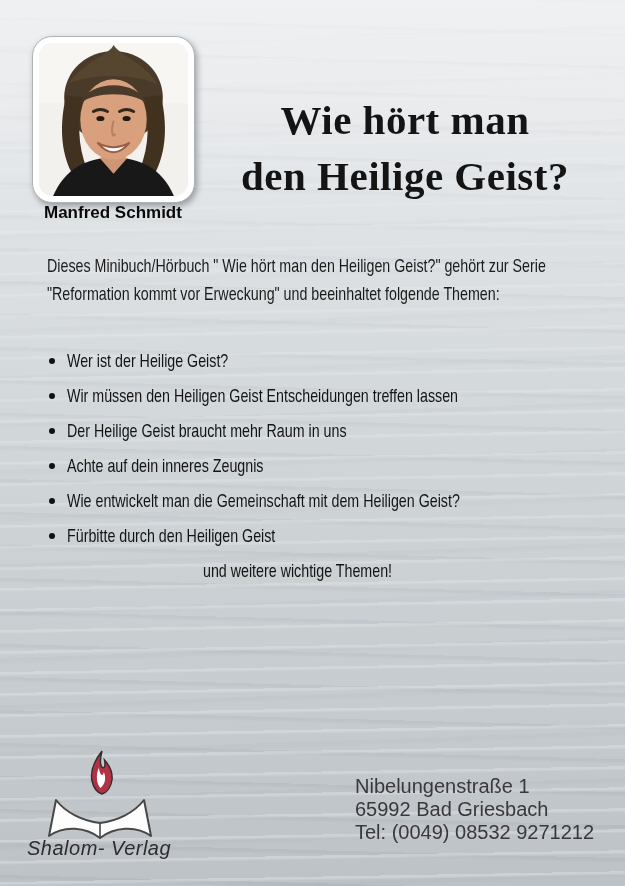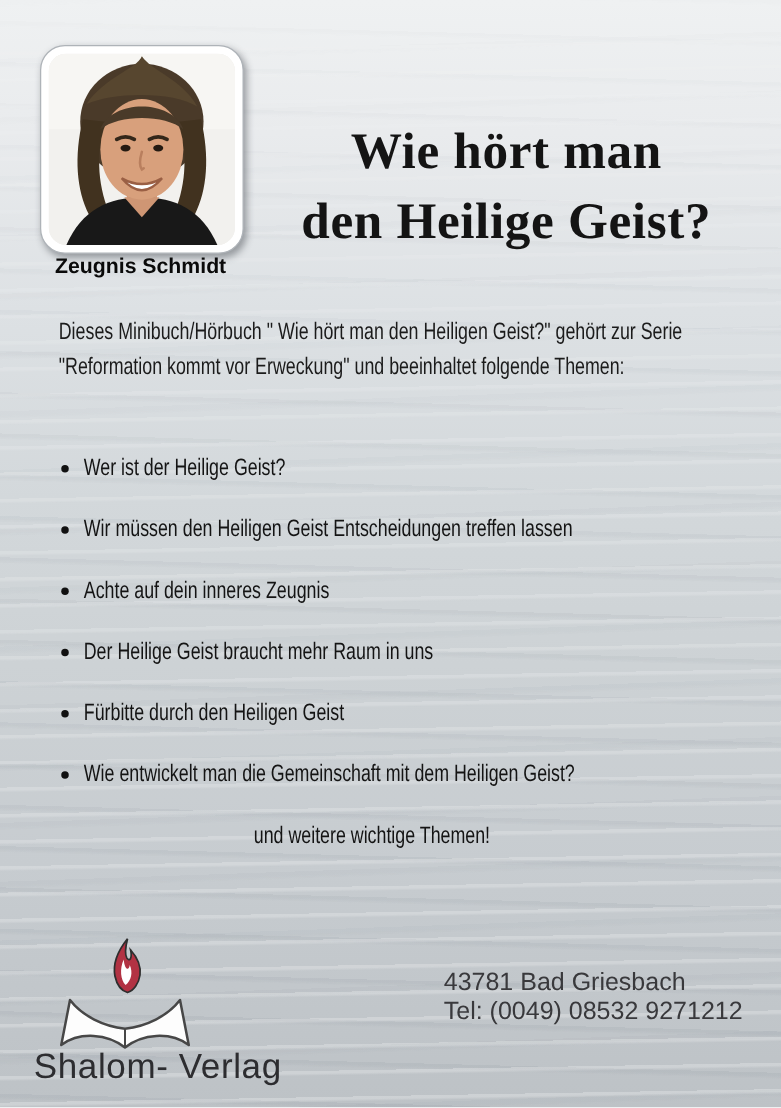--- a/index.html
+++ b/index.html
@@ -27,25 +27,25 @@
   .photo svg{display:block;width:100%;height:100%;}
   .author-name{position:absolute;left:44px;top:203px;font-size:17px;font-weight:bold;color:#0a0a0a;}
   .title{
     position:absolute;left:195px;top:57px;width:420px;text-align:center;
     font-family:"Liberation Serif",serif;font-weight:bold;font-size:41px;line-height:56px;
     color:#141414;letter-spacing:.5px;margin-top:35px;
   }
   .intro{position:absolute;left:47px;top:252px;font-size:19px;line-height:28px;color:#1b1b1b;}
   .condensed{display:inline-block;transform:scaleX(.75);transform-origin:0 50%;white-space:nowrap;}
   .topics{position:absolute;left:46px;top:343px;margin:0;padding:0;font-size:19px;color:#141414;}
-  .topics li{list-style:none;display:flex;align-items:center;height:35px;margin-top:14px;}
+  .topics li{list-style:none;display:flex;align-items:center;height:35px;}
   .dot{width:6px;height:6px;border-radius:50%;background:#111;margin:0 12px 0 3px;flex:none;}
   .note-line{padding-left:21px;justify-content:center;}
   .logo{position:absolute;left:45px;top:750px;}
-  .publisher-name{position:absolute;left:27px;top:837px;font-size:28px;color:#2d2d30;letter-spacing:.5px;}
+  .publisher-name{position:absolute;left:27px;top:837px;font-size:20px;color:#2d2d30;letter-spacing:.5px;font-style:italic;}
   .address{position:absolute;left:355px;top:775px;font-size:20px;line-height:23px;color:#39393c;}
 </style>
 </head>
 <body>
 
 <div class="poster">
   <div class="water"></div>
 
   <div class="photo-frame">
     <div class="photo">
@@ -72,21 +72,21 @@
 
         <ellipse cx="61" cy="75" rx="4" ry="2.6" fill="#241a12"></ellipse>
         <ellipse cx="87" cy="75" rx="4" ry="2.6" fill="#241a12"></ellipse>
 
         <path d="M74,78 Q71,88 74,92 Q77,90 74,92" stroke="#b97f5e" stroke-width="2" fill="none" stroke-linecap="round"></path>
 
         <path d="M58,99 Q74,108 90,99 Q74,118 58,99 Z" fill="#ffffff" stroke="#9a5f44" stroke-width="2"></path>
       </svg>
     </div>
   </div>
-  <div class="author-name">Zeugnis Schmidt</div>
+  <div class="author-name">Manfred Schmidt</div>
 
   <div class="title">
     <div>Wie hört man</div>
     <div>den Heilige Geist?</div>
   </div>
 
   <div class="intro">
     <div><span class="condensed">Dieses Minibuch/Hörbuch " Wie hört man den Heiligen Geist?" gehört zur Serie</span></div>
     <div><span class="condensed">"Reformation kommt vor Erweckung" und beeinhaltet folgende Themen:</span></div>
   </div>
@@ -95,33 +95,33 @@
     <li>
         <span class="dot"></span>
         <span class="condensed">Wer ist der Heilige Geist?</span>
       </li>
     <li>
         <span class="dot"></span>
         <span class="condensed">Wir müssen den Heiligen Geist Entscheidungen treffen lassen</span>
       </li>
     <li>
         <span class="dot"></span>
+        <span class="condensed">Der Heilige Geist braucht mehr Raum in uns</span>
+      </li>
+    <li>
+        <span class="dot"></span>
         <span class="condensed">Achte auf dein inneres Zeugnis</span>
       </li>
     <li>
         <span class="dot"></span>
-        <span class="condensed">Der Heilige Geist braucht mehr Raum in uns</span>
+        <span class="condensed">Wie entwickelt man die Gemeinschaft mit dem Heiligen Geist?</span>
       </li>
     <li>
         <span class="dot"></span>
         <span class="condensed">Fürbitte durch den Heiligen Geist</span>
-      </li>
-    <li>
-        <span class="dot"></span>
-        <span class="condensed">Wie entwickelt man die Gemeinschaft mit dem Heiligen Geist?</span>
       </li>
     <li class="note-line">
         <span class="condensed">und weitere wichtige Themen!</span>
       </li>
   </ul>
 
   <svg class="logo" width="112" height="94" viewBox="0 0 112 94">
 
     <g transform="translate(45,1)">
       <path d="M12,0 C4,10 0,20 2,30 C3.5,37 7,41.5 12,43 C17,41.5 21,36 22,29 C23,21 19,14 14.5,9 C16,16 13.5,18.5 11.5,15.5 C9.5,12 10.5,6 12,0 Z" fill="#b23243" stroke="#2e2e2e" stroke-width="1.4"></path>
@@ -129,16 +129,17 @@
     </g>
 
     <g transform="translate(3,46)">
       <path d="M8,4 C18,17 35,25 52,27 C69,25 86,17 96,4 L103,40 C88,29 66,31 52,42 C38,31 16,29 1,40 Z" fill="#fdfdfd" stroke="#474747" stroke-width="2" stroke-linejoin="round"></path>
       <path d="M52,27 L52,42" stroke="#474747" stroke-width="1.6"></path>
     </g>
   </svg>
   <div class="publisher-name">Shalom- Verlag</div>
 
   <div class="address">
-    <div>43781 Bad Griesbach</div>
+    <div>Nibelungenstraße 1</div>
+    <div>65992 Bad Griesbach</div>
     <div>Tel: (0049) 08532 9271212</div>
   </div>
 </div>
 
 </body></html>

